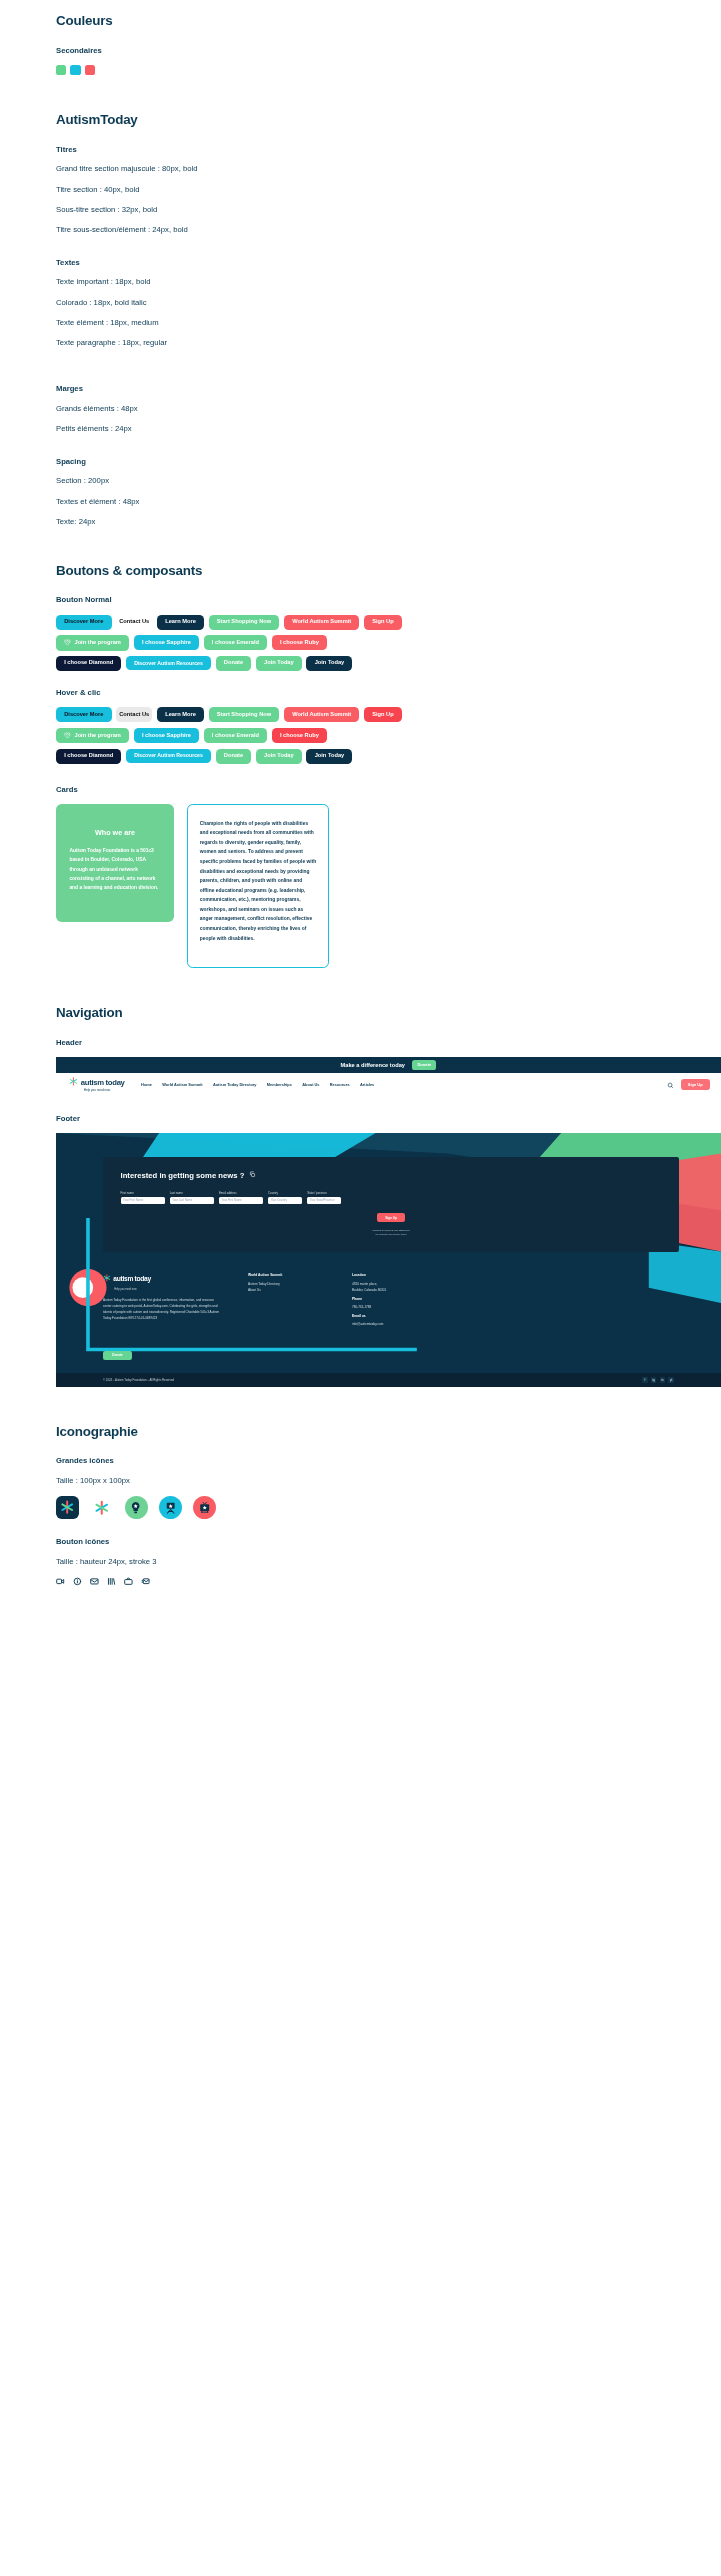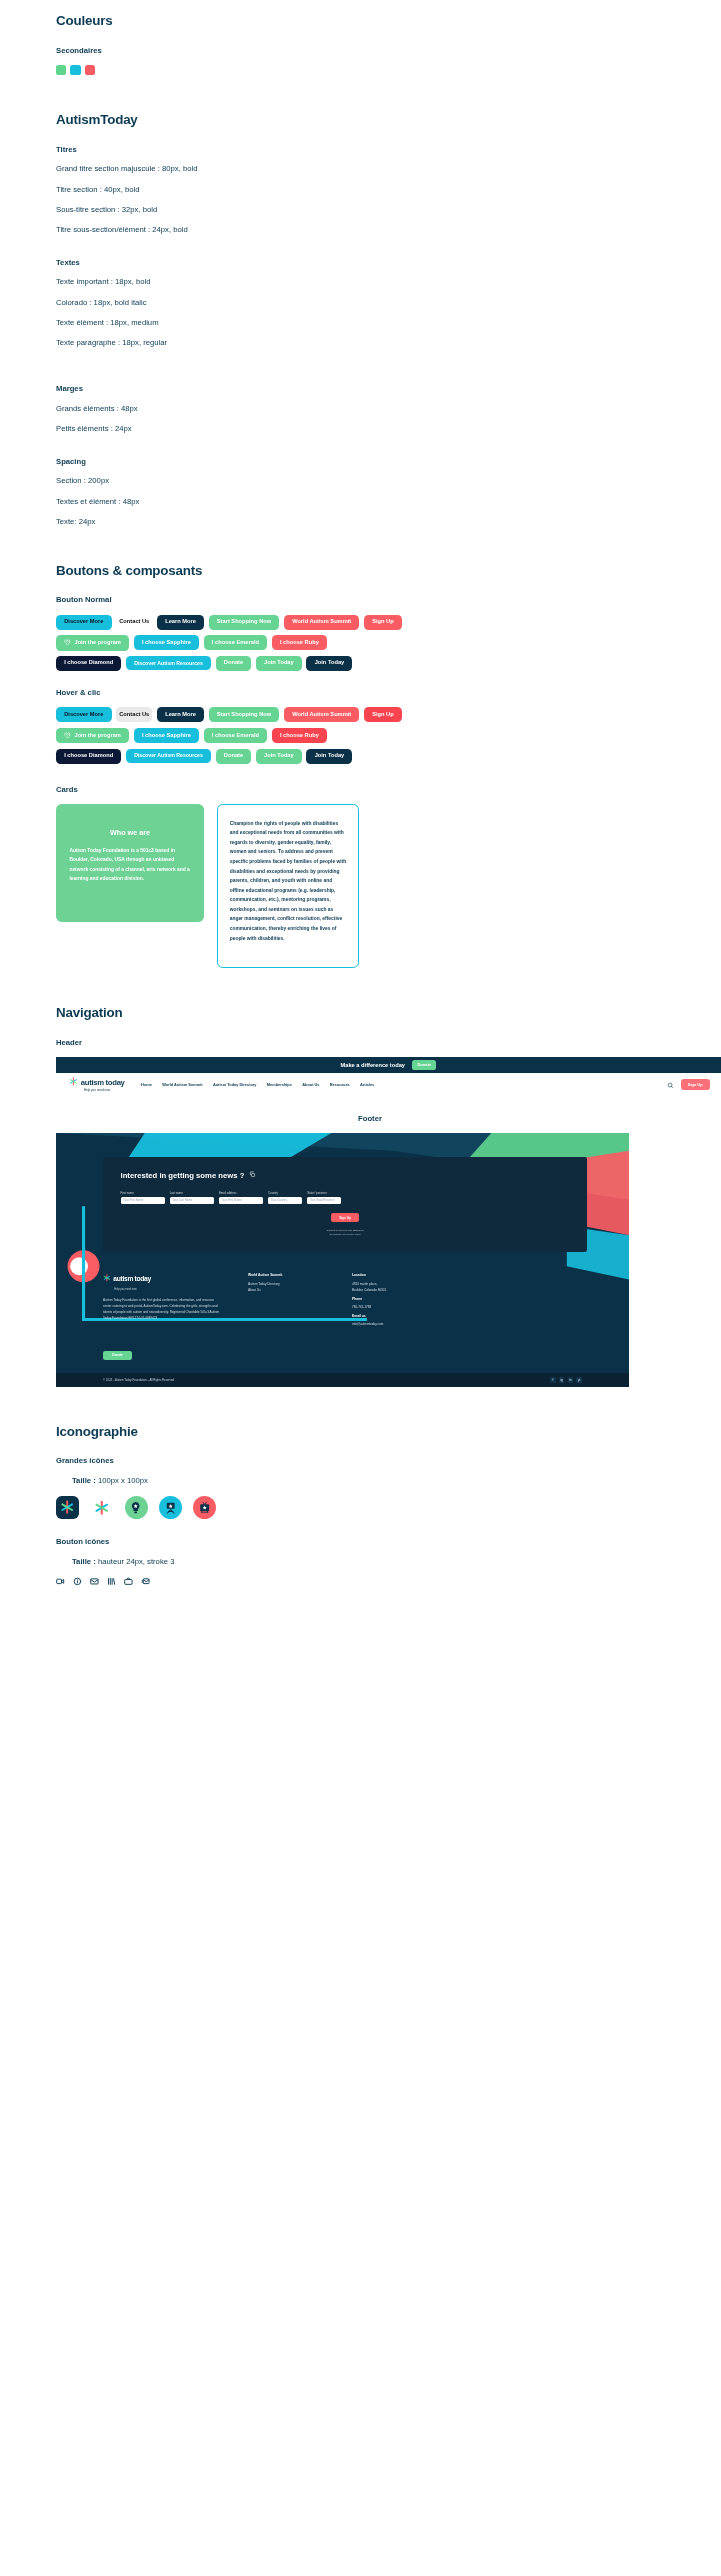--- a/index.html
+++ b/index.html
@@ -30,21 +30,21 @@
     font-weight: 700;
     color: #0d3b54;
     margin: 0 0 10.3px 0;
   }
   p.spec {
     font-size: 7.7px;
     font-weight: 400;
     color: #14405a;
     margin: 0 0 11.3px 0;
   }
-  p.spec.bold-lead b { font-weight: 700; margin-left: 16px; }
+  p.spec.bold-lead b { font-weight: 400; }
 
   .block { margin-bottom: 24px; }
   .section { margin-bottom: 37px; }
 
   
   .swatch-row { display: flex; gap: 4.1px; }
   .swatch {
     width: 10.3px; height: 10.3px; border-radius: 2.6px;
   }
 
@@ -76,21 +76,21 @@
   .btn.emerald  { background: #66d492; color: #ffffff; }
   .btn.ruby     { background: #fa5c63; color: #ffffff; }
   .btn.ruby-sm  { background: #fa5c63; color: #ffffff; }
   .btn.darknavy { background: #0b1836; color: #ffffff; }
   .btn .ico { display: inline-block; width: 6.7px; height: 6.7px; }
   .btn .ico svg { display:block; width:6.7px; height:6.7px; }
 
   
   .cards-row { display: flex; gap: 13.4px; align-items: flex-start; }
   .card-green {
-    width: 148px;
+    width: 118px;
     background: #6ed295;
     border-radius: 5.7px;
     padding: 15.5px 13.4px 17.5px 13.4px;
     color: #ffffff;
     min-height: 118px;
   }
   .card-green .c-title {
     font-size: 7.2px; font-weight: 700; text-align: center;
     margin: 8.2px 0 9.3px 0;
   }
@@ -141,21 +141,21 @@
   }
   .nav-right { display:flex; align-items:center; gap: 7.2px; }
   .nav-search { width: 6.7px; height: 6.7px; }
   .nav-signup {
     background: #fa7078; color: #ffffff; border: none;
     font-size: 3.9px; font-weight: 700; border-radius: 3.1px; padding: 3.1px 7.2px;
   }
 
   
   .footer-shot {
-    width: 573px; background: #0a3147; position: relative; overflow: hidden;
+    width: 665px; background: #0a3147; position: relative; overflow: hidden;
     padding-bottom: 0;
   }
   .footer-deco { position: absolute; inset: 0; pointer-events: none; }
   .news-panel {
     position: relative;
     margin: 24px 42px 17.5px 47px;
     background: #0f2a3c;
     border-radius: 2.1px;
     padding: 13.4px 17.5px 15.5px 17.5px;
     z-index: 3;
@@ -389,21 +389,21 @@
             <svg viewBox="0 0 24 24" fill="none" stroke="#0d3b54" stroke-width="2.2">
               <circle cx="11" cy="11" r="7"></circle>
                 <path d="M20 20l-4.2-4.2" stroke-linecap="round"></path>
             </svg>
           </span>
           <button class="nav-signup">Sign Up</button>
         </div>
       </div>
     </div>
 
-    <h2 class="sub-title" style="margin-top:17.5px;text-align:center;">Footer</h2>
+    <h2 class="sub-title" style="margin-top:17.5px;">Footer</h2>
 
     <div class="footer-shot">
       <svg class="footer-deco" viewBox="0 0 1290 860" preserveAspectRatio="none">
         <path d="M0 0 L1290 0 L1290 120 L760 40 Z" fill="#11455e"></path>
         <path d="M200 0 L620 0 L300 190 L120 120 Z" fill="#17bfdd" opacity="0.95"></path>
         <path d="M980 0 L1290 0 L1290 150 L900 90 Z" fill="#5fd58e" opacity="0.9"></path>
         <path d="M1160 60 L1290 40 L1290 230 L1140 200 Z" fill="#fa5c63" opacity="0.92"></path>
         <path d="M1150 210 L1290 230 L1290 330 L1150 300 Z" fill="#17bfdd" opacity="0.9"></path>
         <circle cx="62" cy="300" r="36" fill="#fa5c63"></circle>
         <circle cx="52" cy="300" r="20" fill="#ffffff"></circle>

